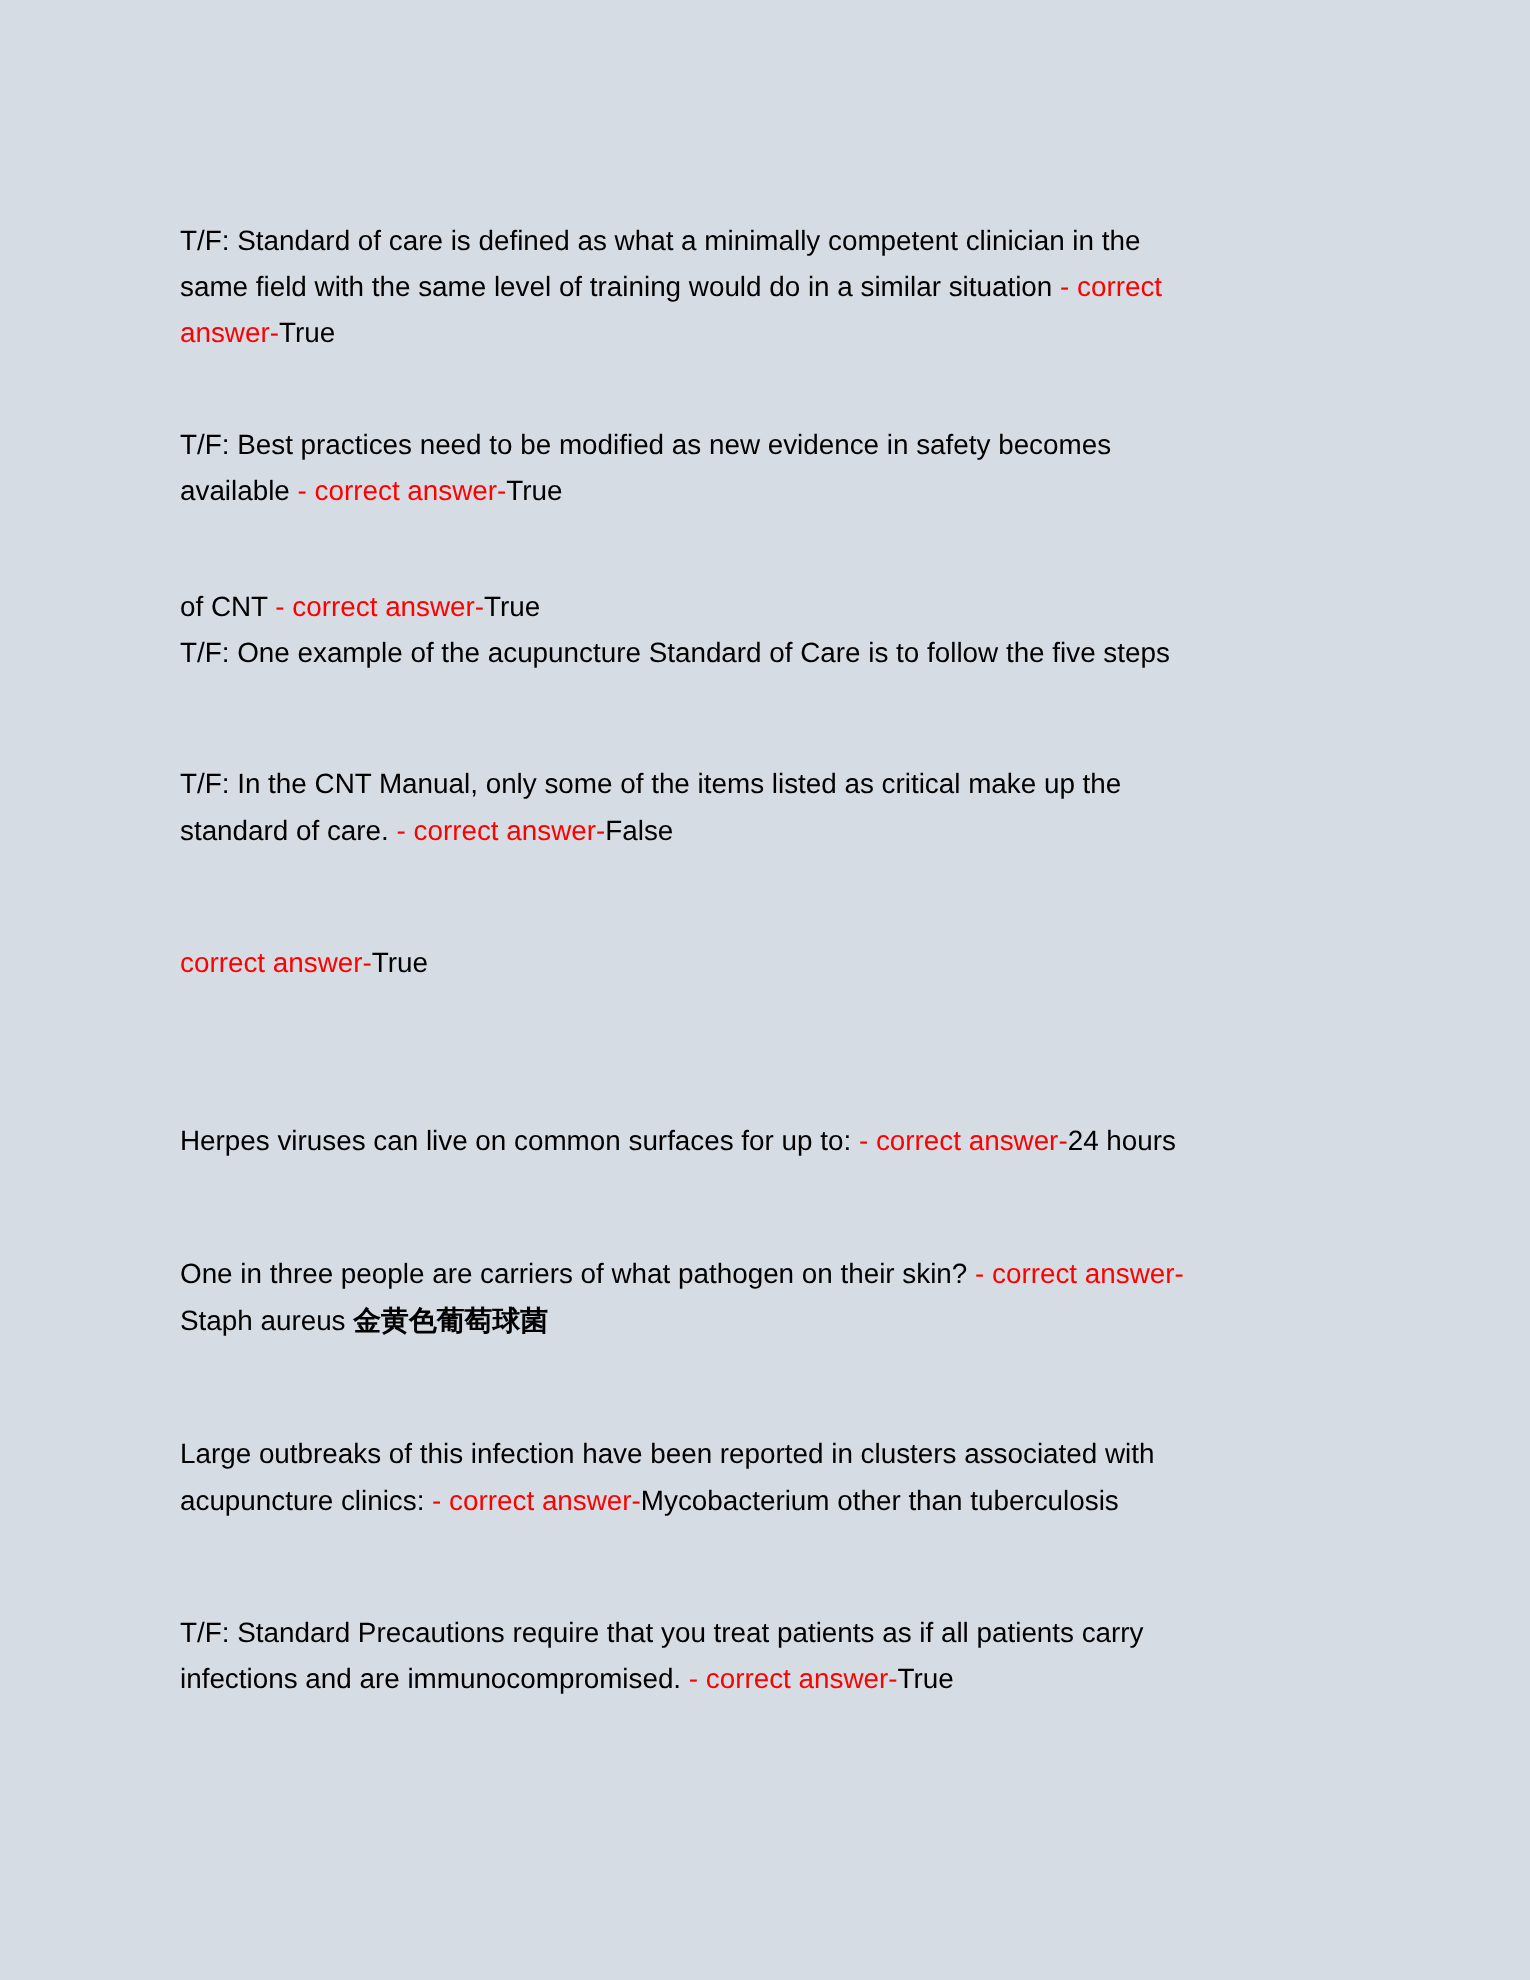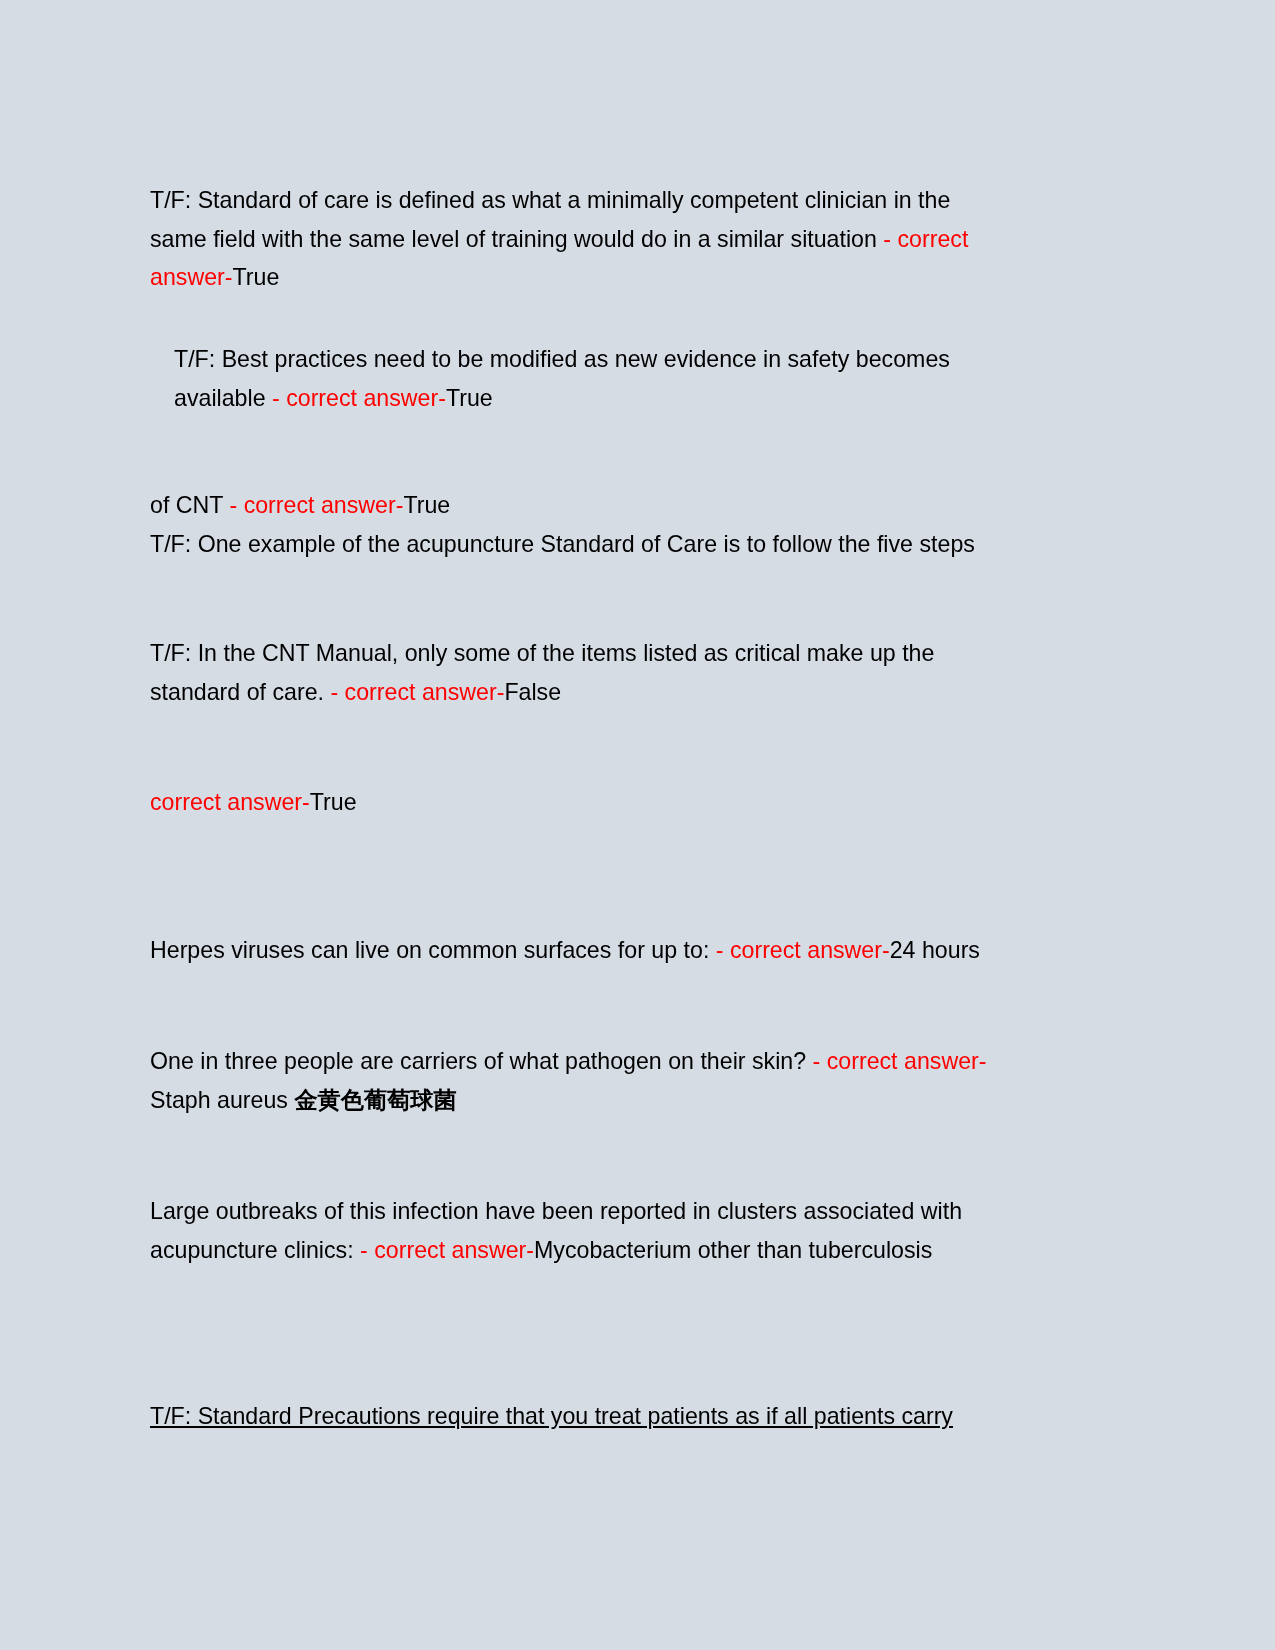--- a/index.html
+++ b/index.html
@@ -47,21 +47,21 @@
 <body>
 
 <div class="page">
 
   <div class="qa" style="top:149px;margin-top:32px;">
     <span class="line"><span>T/F: Standard of care is defined as what a minimally competent clinician in the</span></span>
     <span class="line"><span>same field with the same level of training would do in a similar situation </span><span class="red">- correct</span></span>
     <span class="line"><span class="red">answer-</span><span>True</span></span>
   </div>
 
-  <div class="qa" style="top:340px;margin-left:24px;">
+  <div class="qa" style="top:351px;">
     <span class="line"><span>T/F: Best practices need to be modified as new evidence in safety becomes</span></span>
     <span class="line"><span>available </span><span class="red">- correct answer-</span><span>True</span></span>
   </div>
 
   <div class="qa" style="top:486px;">
     <span class="line"><span>of CNT </span><span class="red">- correct answer-</span><span>True</span></span>
     <span class="line"><span>T/F: One example of the acupuncture Standard of Care is to follow the five steps</span></span>
   </div>
 
   <div class="qa" style="top:634px;">
@@ -80,17 +80,18 @@
   <div class="qa" style="top:1042px;">
     <span class="line"><span>One in three people are carriers of what pathogen on their skin? </span><span class="red">- correct answer-</span></span>
     <span class="line"><span>Staph aureus </span><span class="cjk">金黄色葡萄球菌</span></span>
   </div>
 
   <div class="qa" style="top:1192px;">
     <span class="line"><span>Large outbreaks of this infection have been reported in clusters associated with</span></span>
     <span class="line"><span>acupuncture clinics: </span><span class="red">- correct answer-</span><span>Mycobacterium other than tuberculosis</span></span>
   </div>
 
-  <div class="qa" style="top:1397px;text-decoration:underline;">
+  <div class="qa" style="top:1341px;">
     <span class="line"><span>T/F: Standard Precautions require that you treat patients as if all patients carry</span></span>
+    <span class="line"><span>infections and are immunocompromised. </span><span class="red">- correct answer-</span><span>True</span></span>
   </div>
 
 </div>
 
 </body></html>

